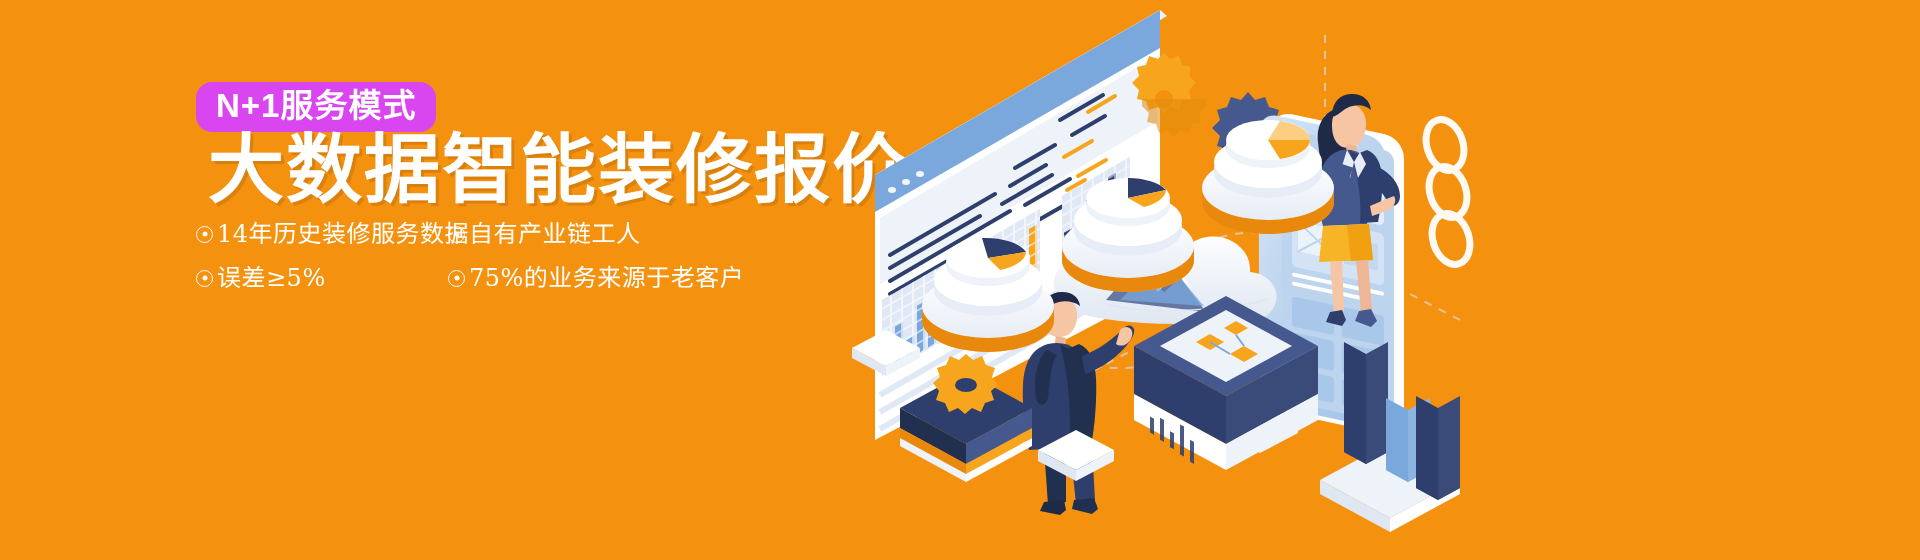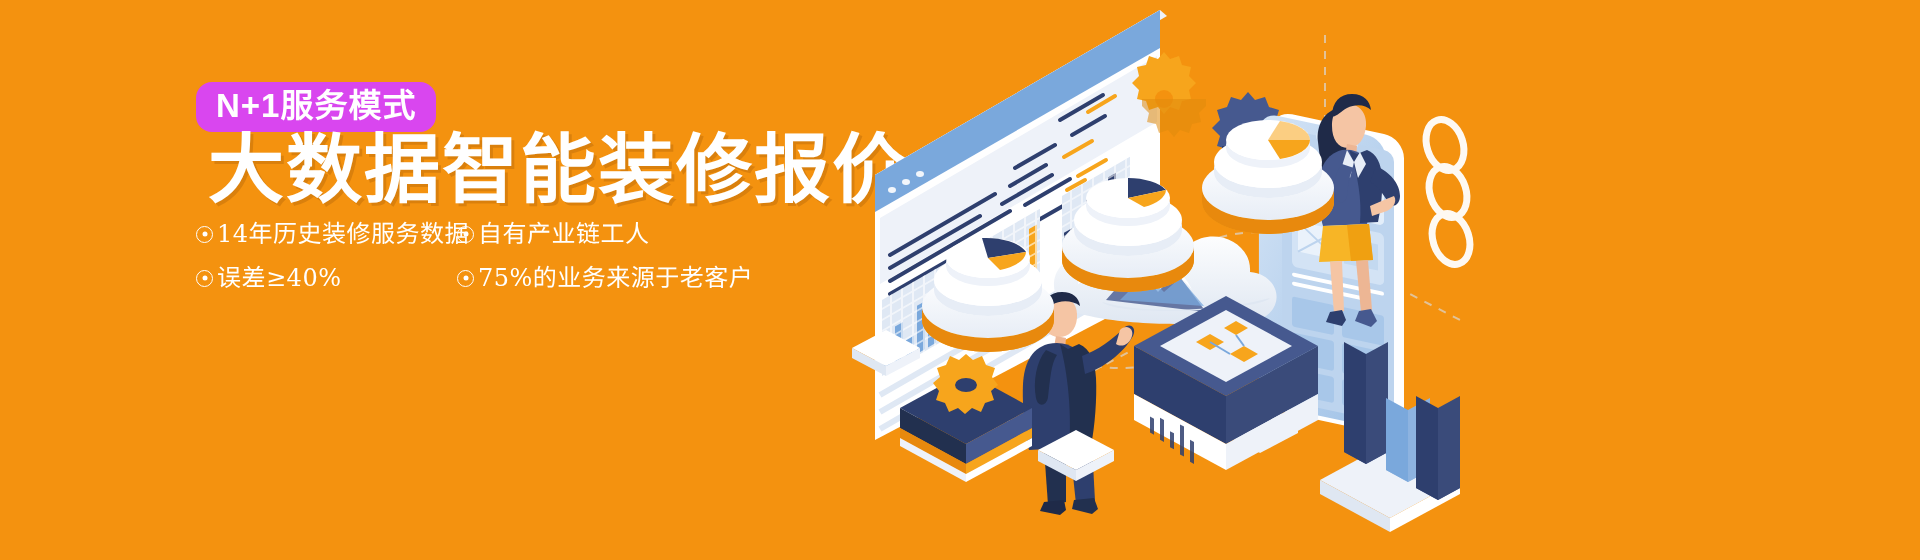--- a/index.html
+++ b/index.html
@@ -44,21 +44,21 @@
     margin-left:28px;
   }
   .bullets{
     position:absolute;left:196px;top:222px;
     width:620px;
   }
   .bcol{
     position:absolute;top:0;
   }
   .bcol.left{left:0;}
-  .bcol.right{left:261px;}
+  .bcol.right{left:252px;}
   .bullet{
     color:#ffffff;
     font-size:24px;
     line-height:1;
     white-space:nowrap;
     margin-bottom:20px;
     font-family:"DejaVu Serif","Liberation Serif",serif;
     display:flex;align-items:center;
     letter-spacing:.5px;
   }
@@ -91,21 +91,21 @@
 
     <div class="bullets">
 
       <div class="bcol left">
         <div class="bullet">
           <span class="dot"></span>
           <span>14年历史装修服务数据</span>
         </div>
         <div class="bullet">
           <span class="dot"></span>
-          <span>误差≥40%</span>
+          <span>误差≥5%</span>
         </div>
       </div>
 
       <div class="bcol right">
         <div class="bullet">
           <span class="dot"></span>
           <span>自有产业链工人</span>
         </div>
         <div class="bullet">
           <span class="dot"></span>

